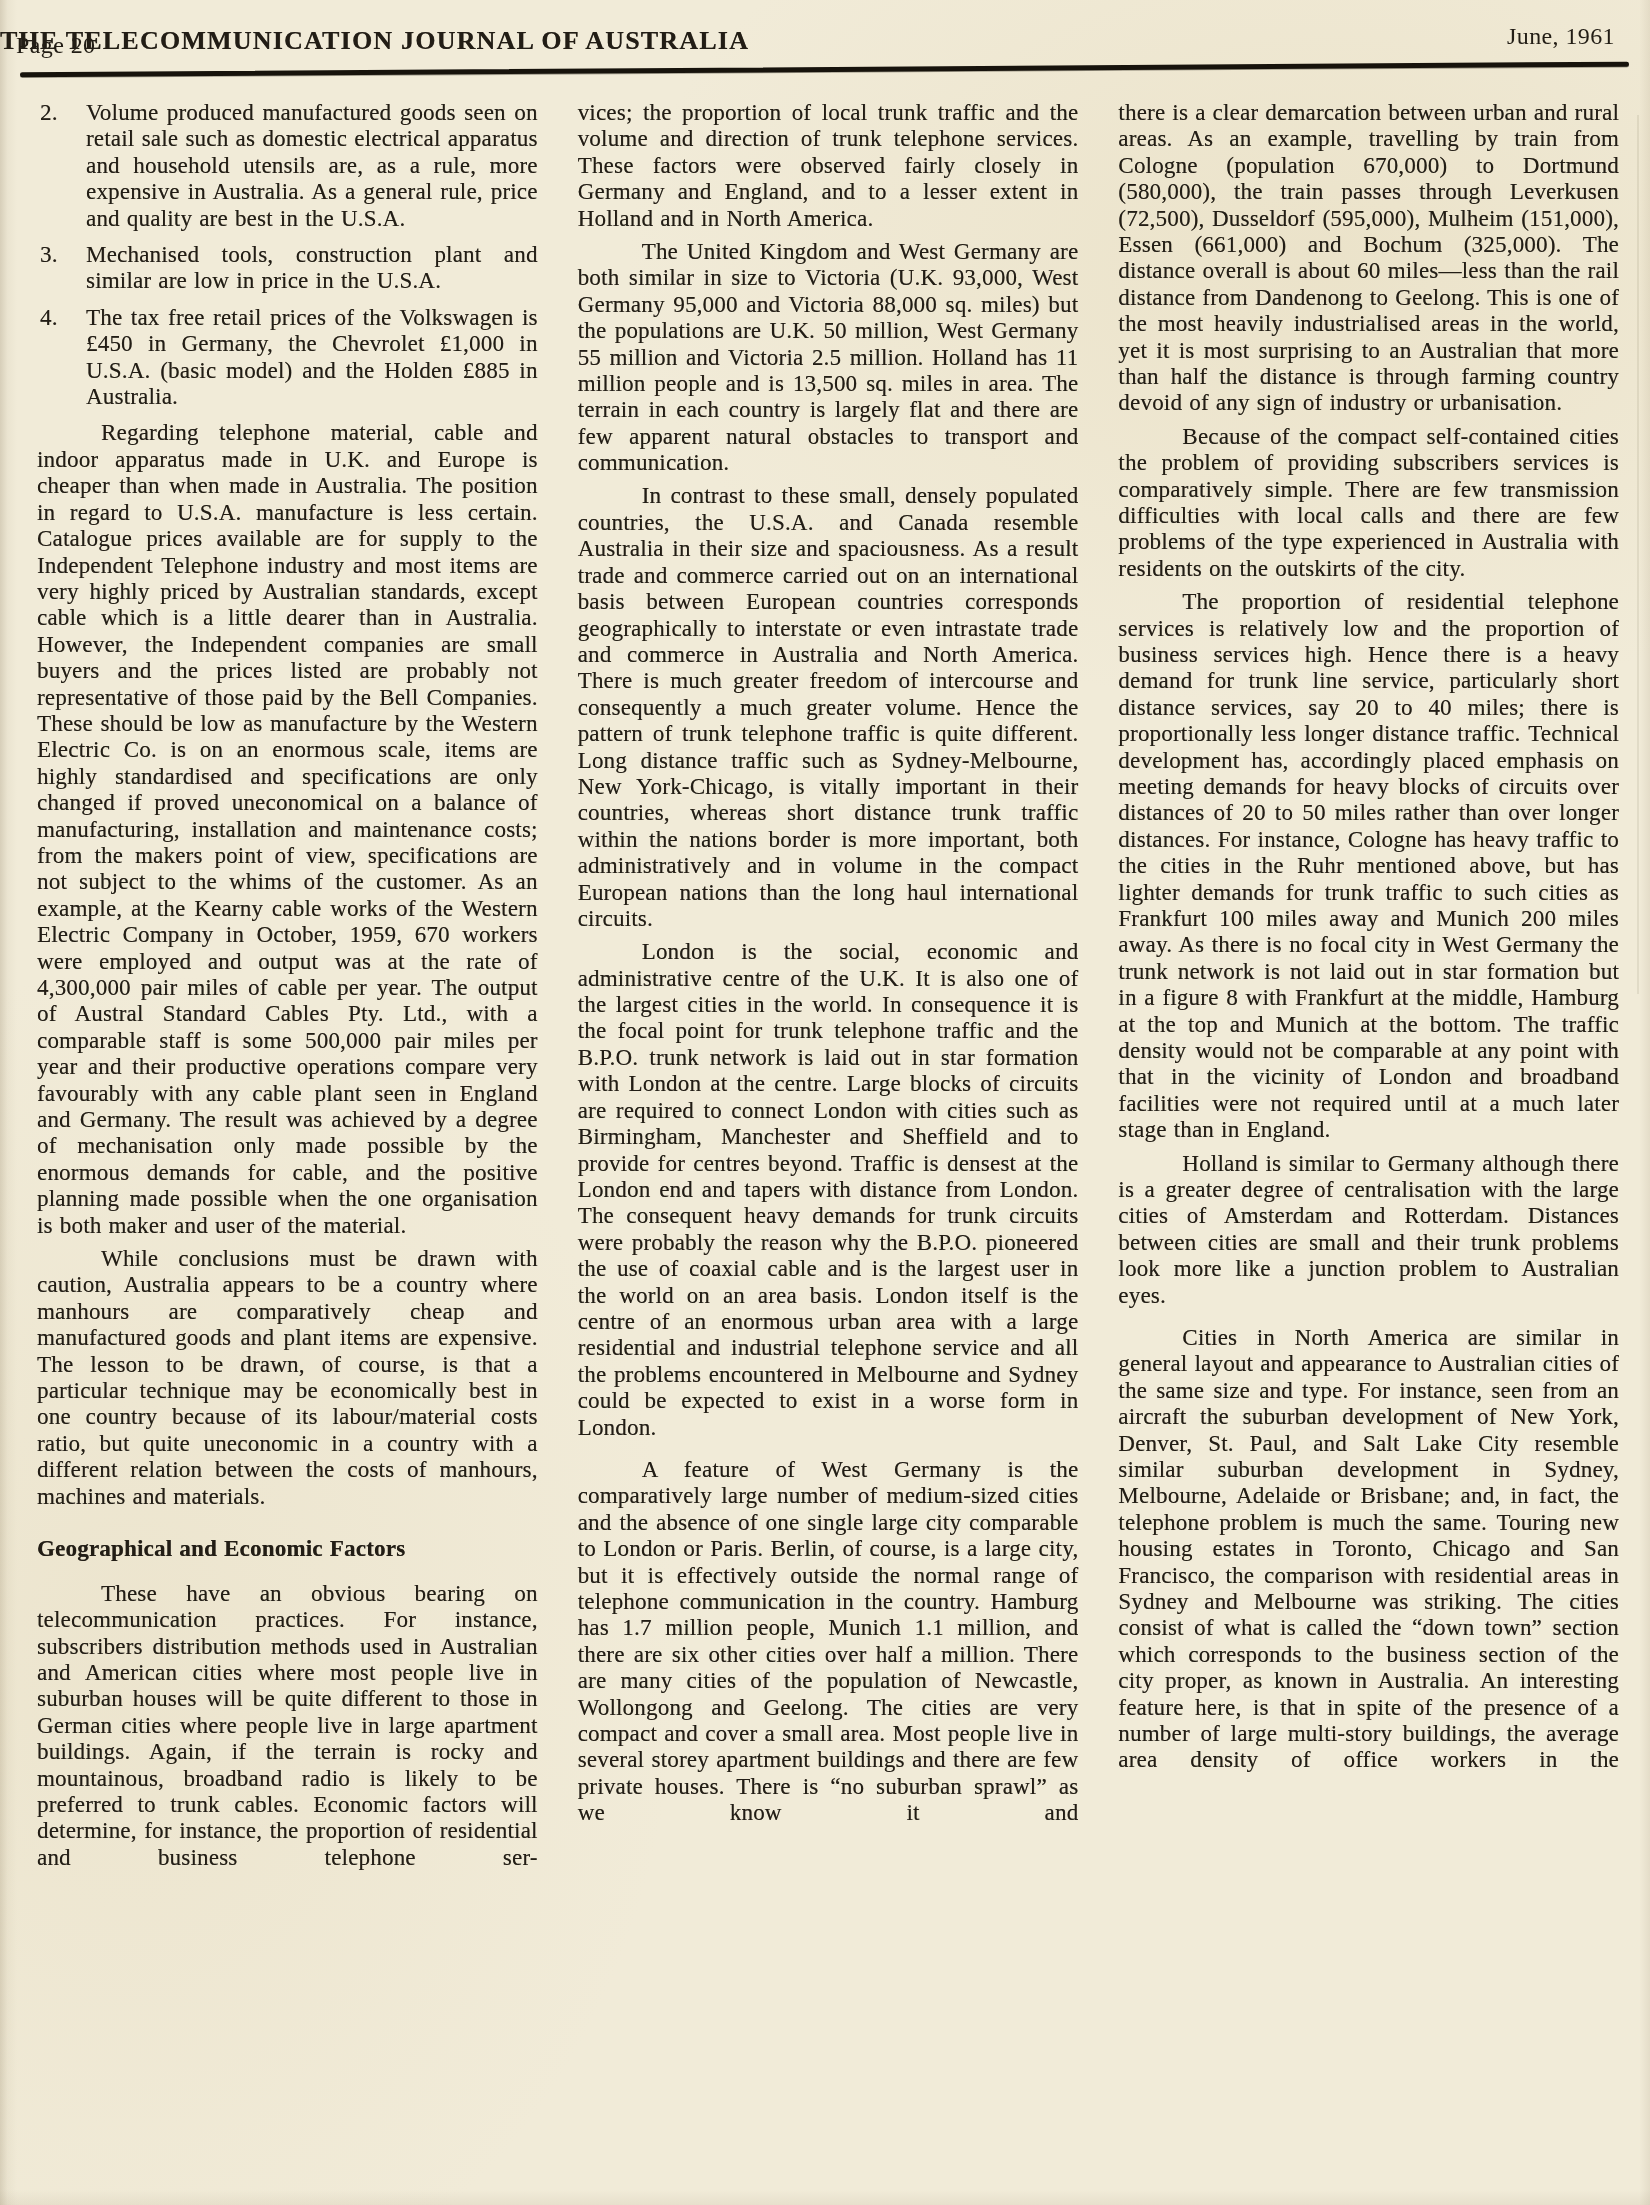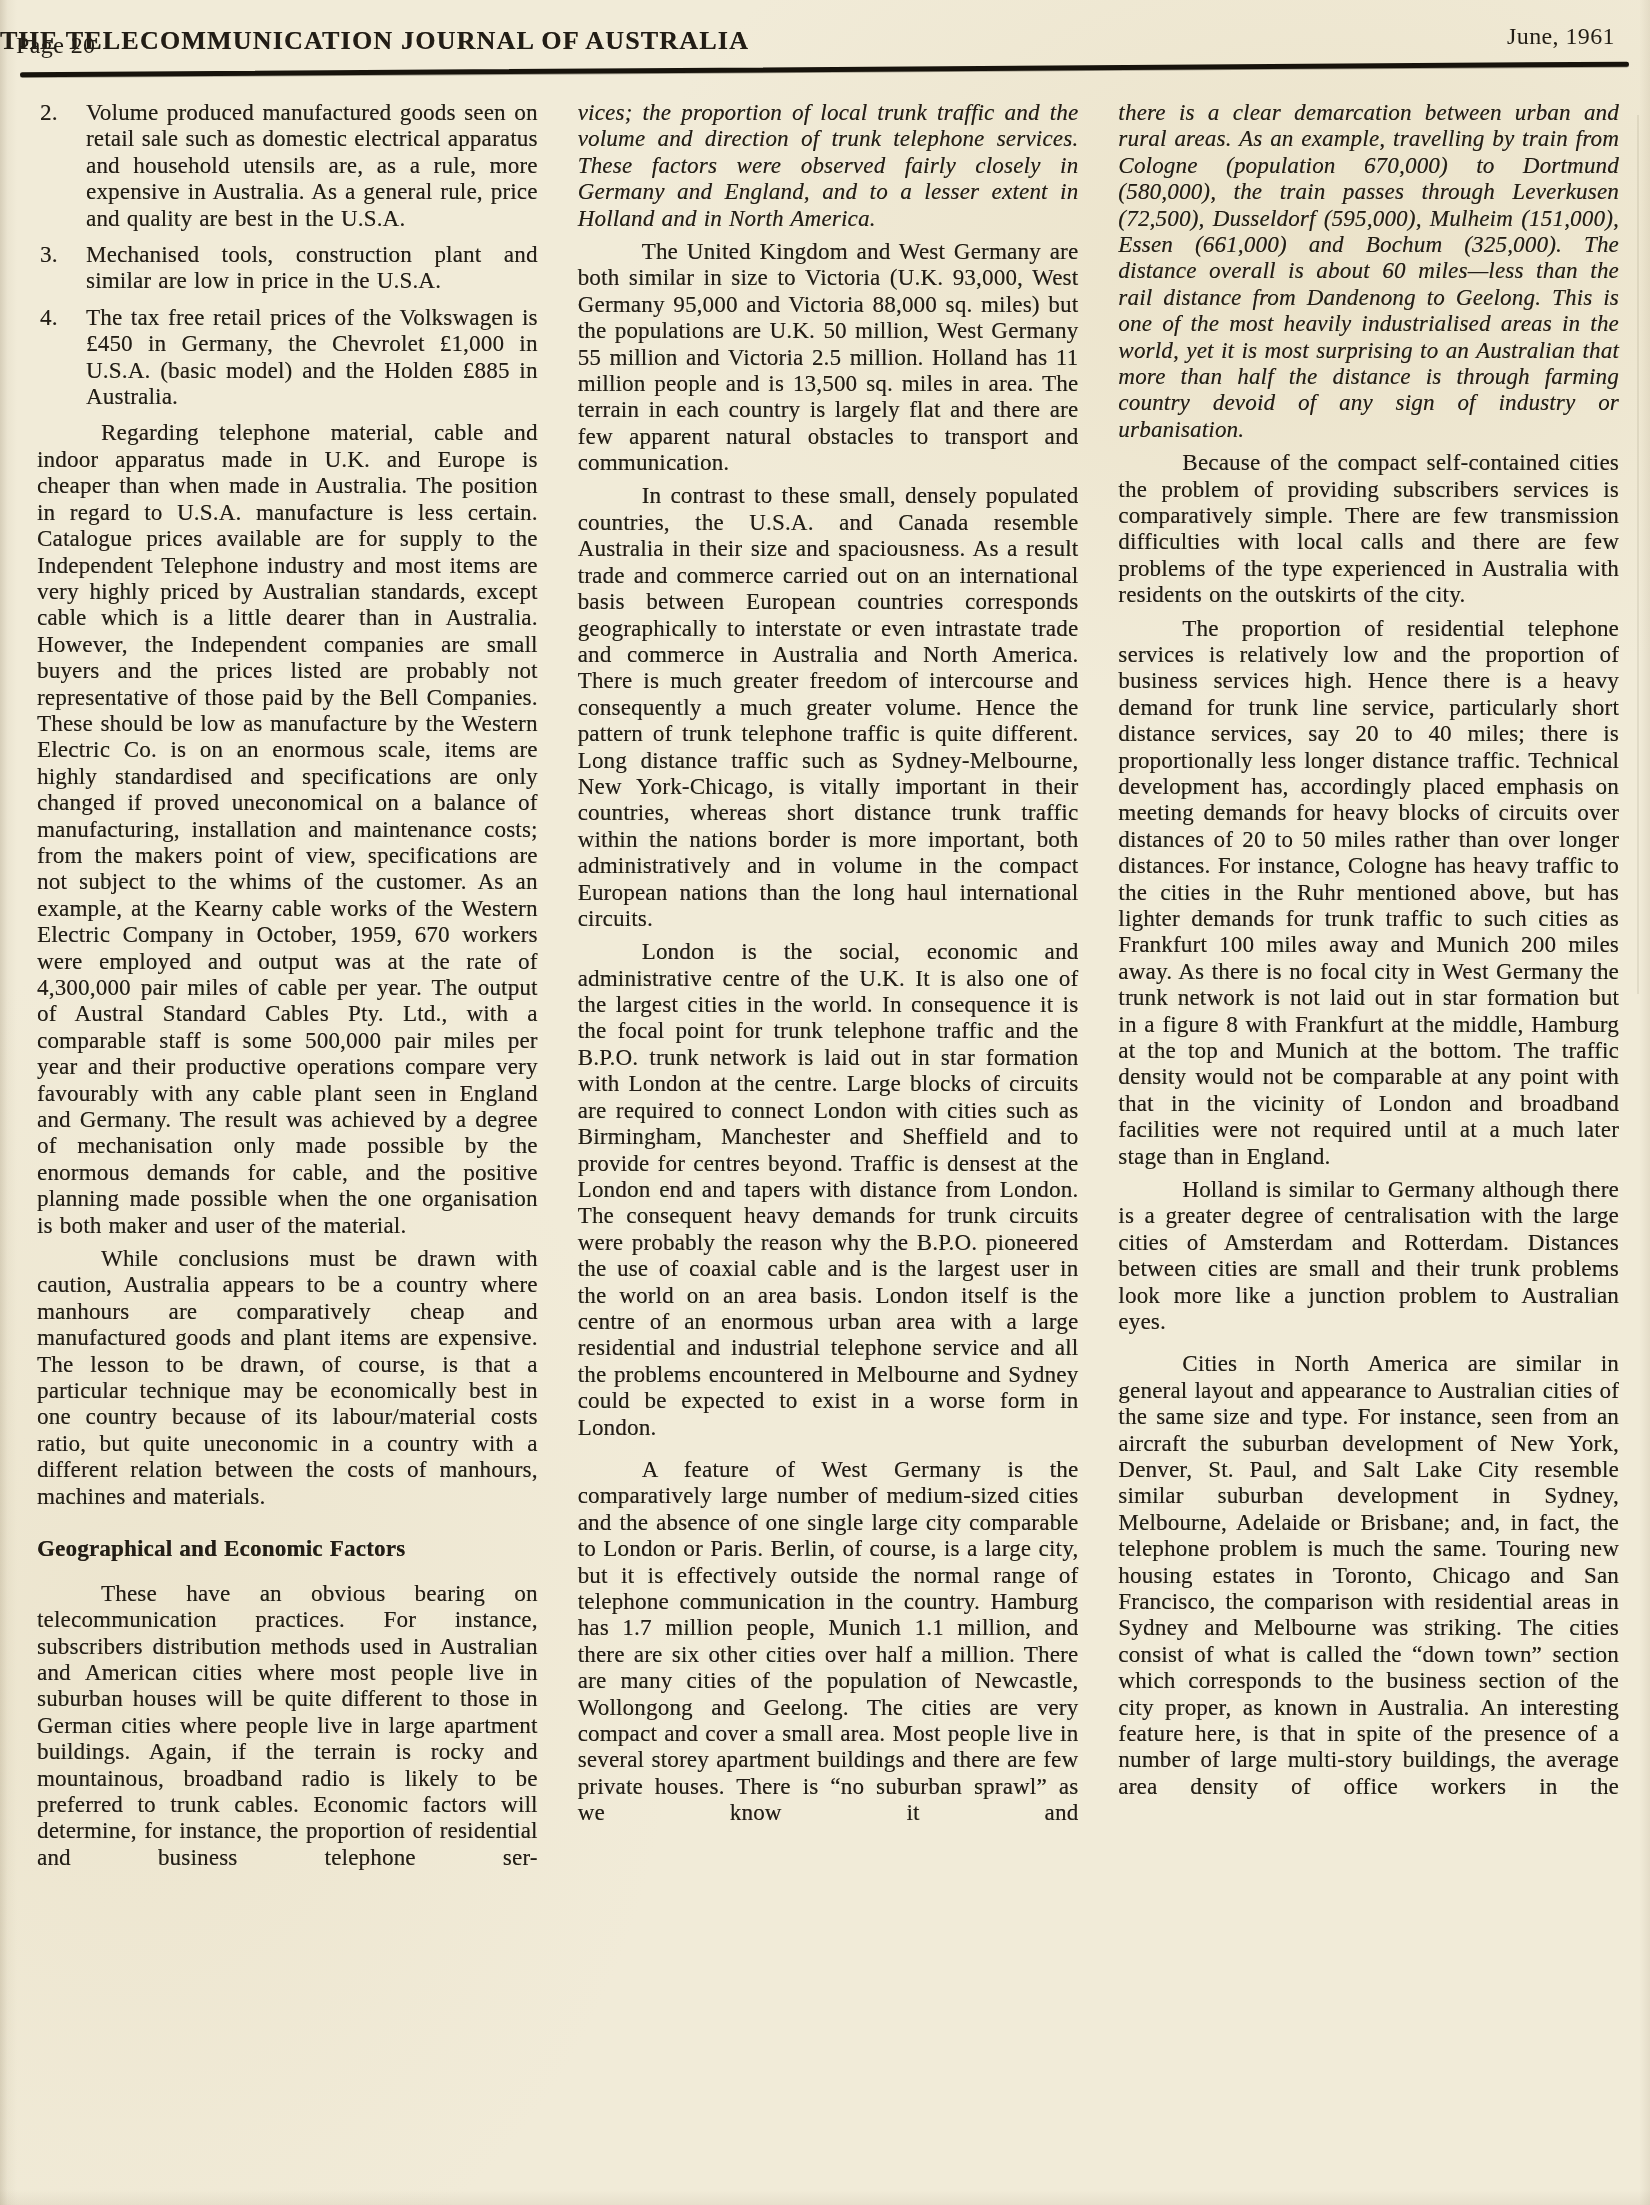--- a/index.html
+++ b/index.html
@@ -42,21 +42,21 @@
     padding:17px 31px 0 37px;
   }
   .col{
     flex:1;min-width:0;
     font-size:23px;line-height:26.4px;
     text-align:justify;
     letter-spacing:0.2px;word-spacing:1.1px;
     text-shadow:0.2px 0.2px 0 rgba(34,29,21,0.55);
   }
   .para{margin:0 0 6.9px 0;text-indent:64px;}
-  .flush{text-indent:0;font-style:italic;}
+  .flush{text-indent:0;}
   .runover{text-align-last:justify;margin-top:16px;}
   .li{position:relative;padding-left:49px;margin:0 0 10px 0;}
   .li .num{position:absolute;left:3.1px;top:0;}
   .section-heading{
     font-size:23px;font-weight:bold;text-align:left;
     margin:26px 0 18.3px 0;letter-spacing:0.2px;
     text-shadow:0.2px 0.2px 0 rgba(34,29,21,0.65);
   }
 </style>
 </head>

